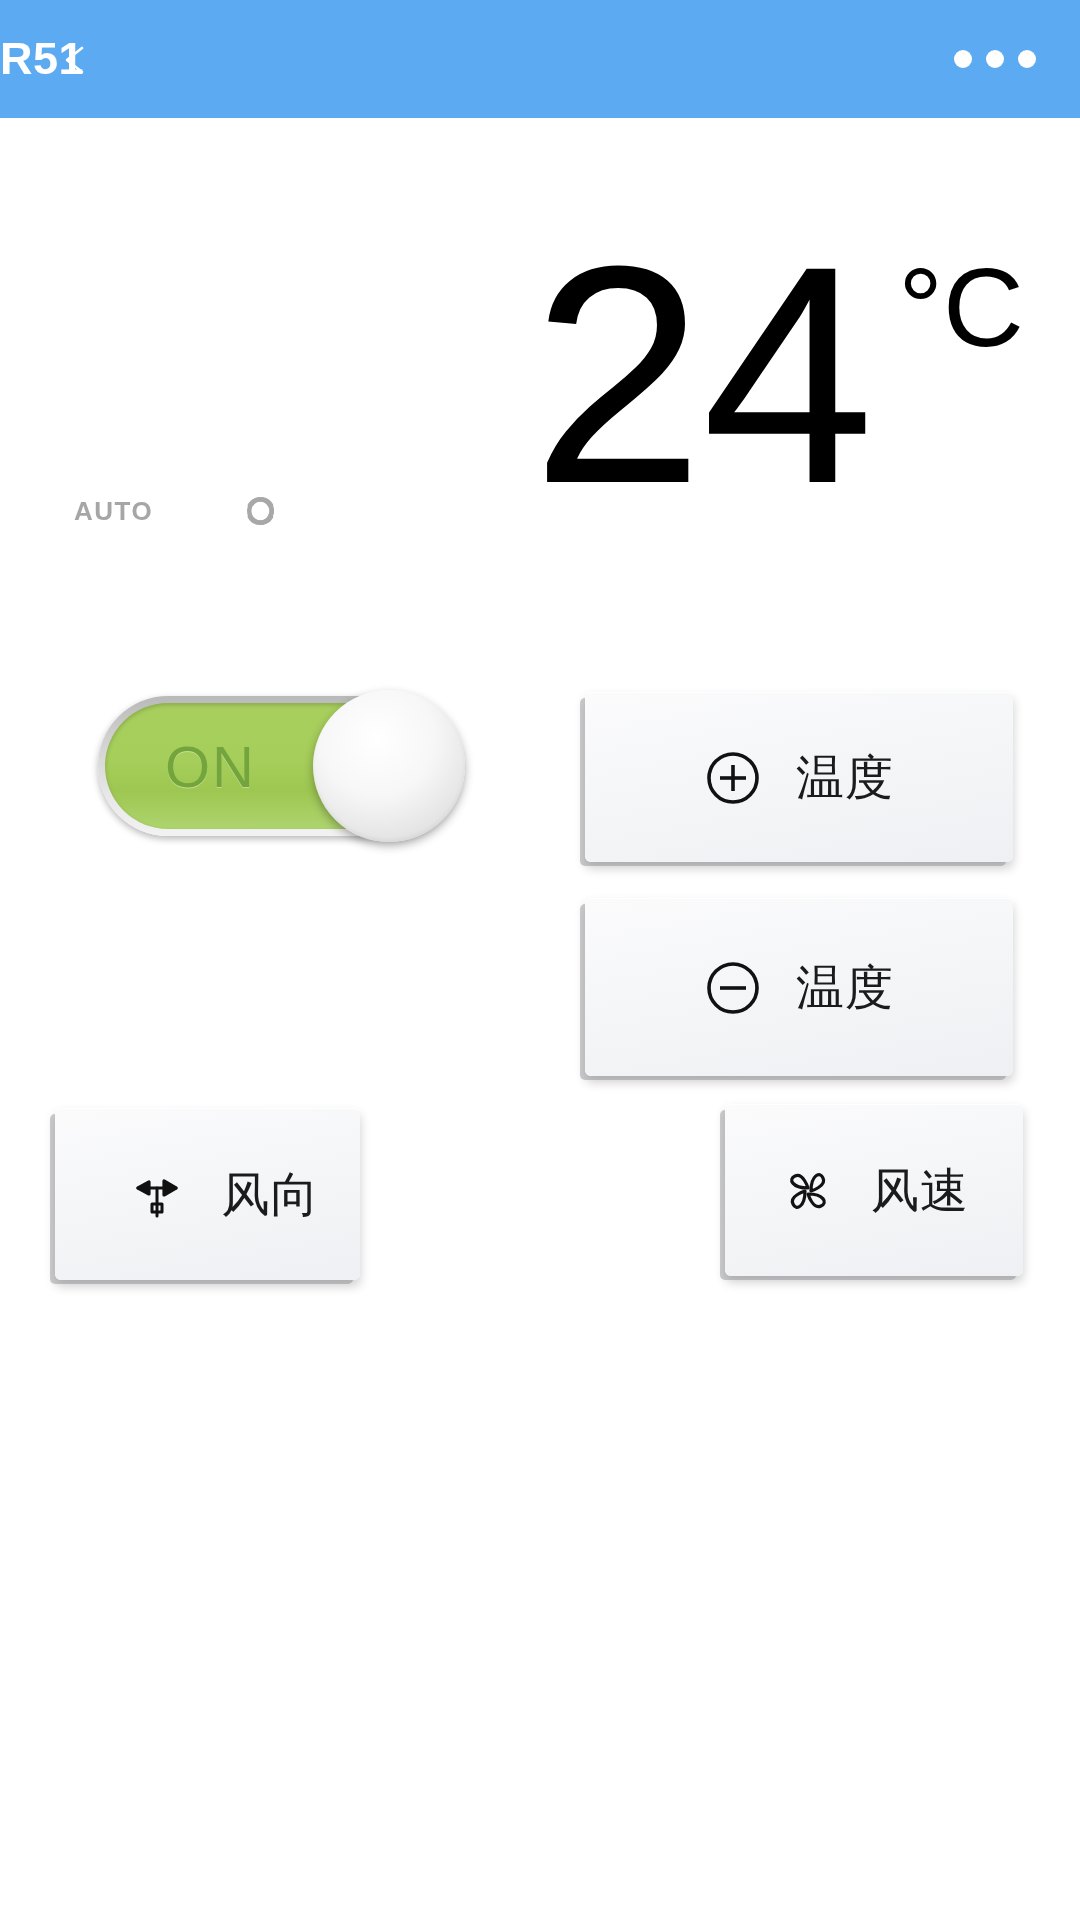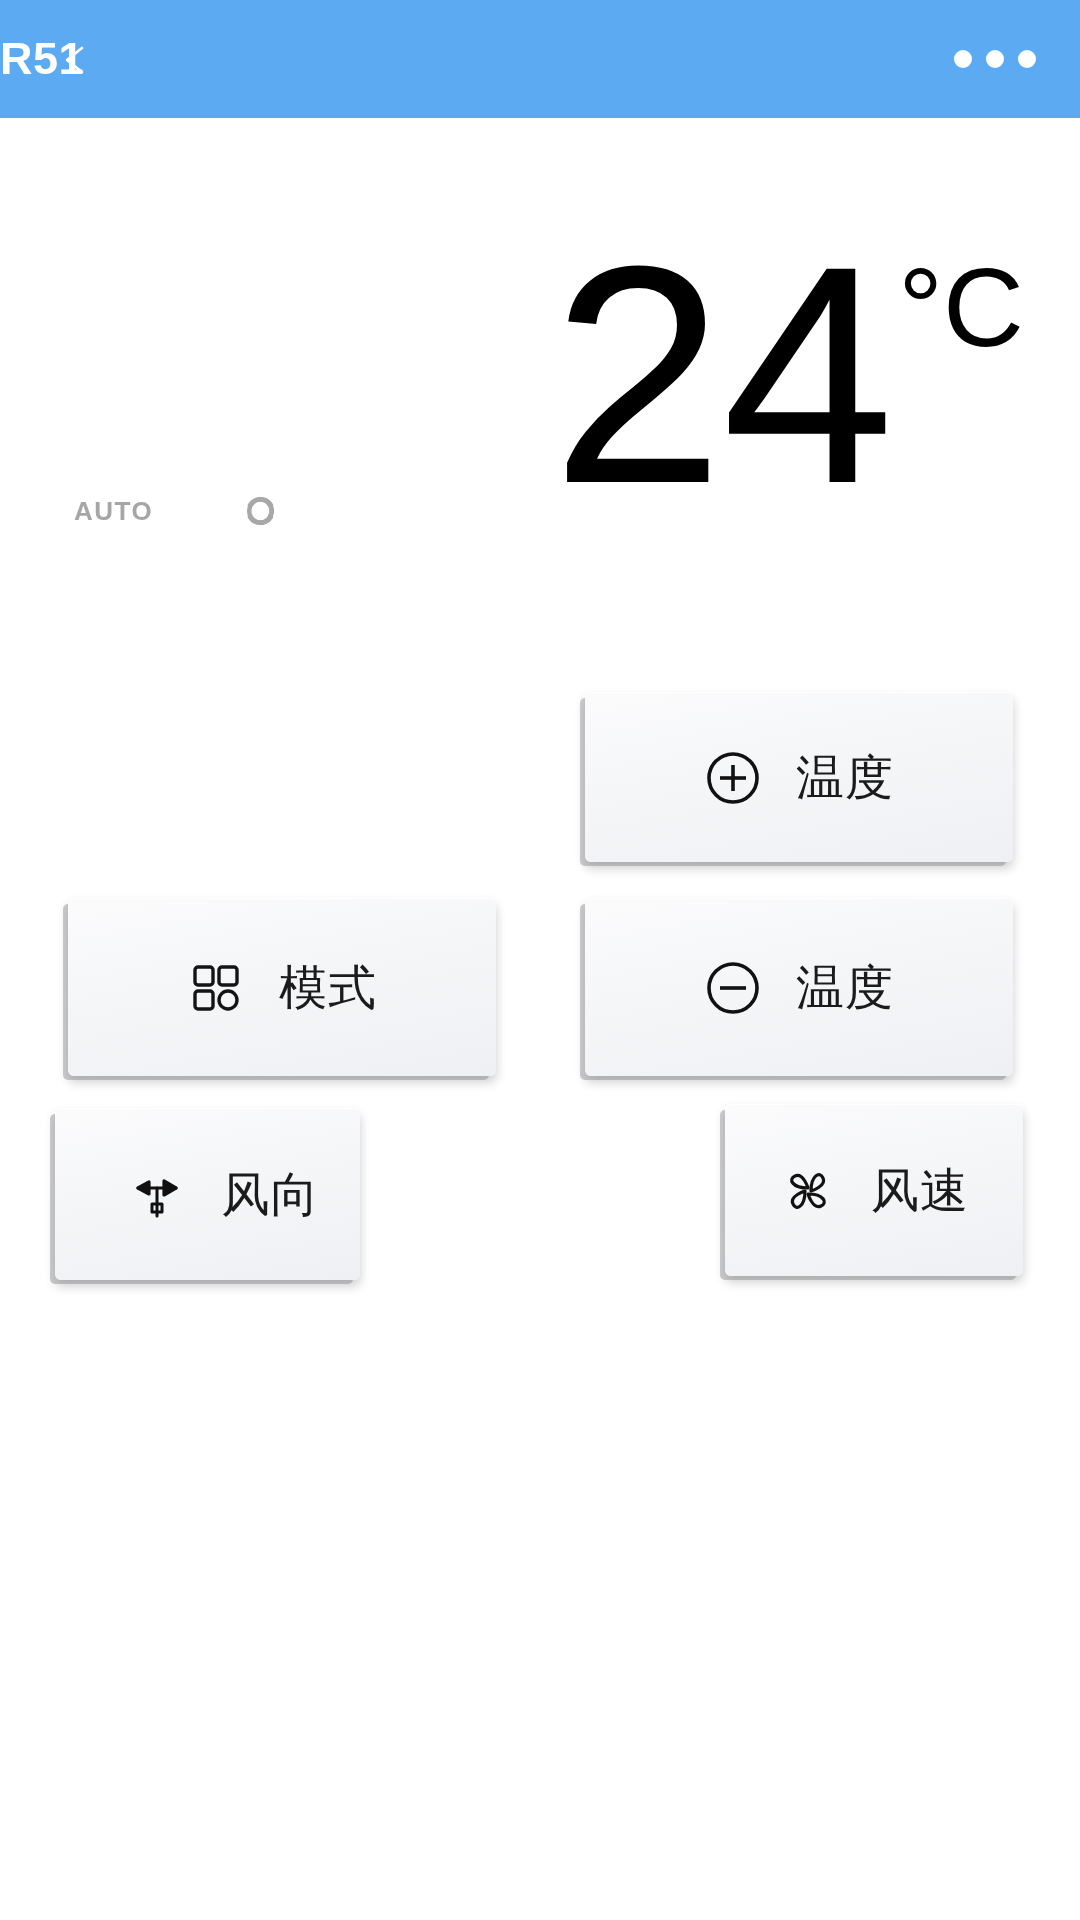--- a/index.html
+++ b/index.html
@@ -63,20 +63,21 @@
     background: #ffffff;
   }
 
   
   .temp-block {
     position: absolute;
     right: 56px;
     top: 248px;
     display: flex;
     align-items: flex-start;
+    gap: 20px;
   }
   .temp-value {
     font-size: 310px;
     line-height: 0.82;
     font-weight: 300;
     color: #000000;
     letter-spacing: -2px;
     font-family: "Liberation Sans", "DejaVu Sans", sans-serif;
   }
   .temp-unit {
@@ -235,45 +236,38 @@
     <g fill="none" stroke="#a8a8a8" stroke-width="4.6" stroke-linecap="round">
       <path d="M32 20 A12 12 0 1 1 21.6 38"></path>
       <path d="M43.3 38 A12 12 0 1 1 43.3 26"></path>
       <path d="M21.6 26 A12 12 0 1 1 32 44"></path>
     </g>
   </svg>
 </div>
 
 <div class="controls">
 
+  <div class="toggle">
+    <div class="toggle-track">
+      <span class="toggle-on-text">ON</span>
+      <span class="toggle-knob"></span>
+    </div>
+  </div>
 
   <div class="btn btn-temp-up">
     <div class="btn-inner">
       <svg class="btn-icon" viewBox="0 0 58 58">
         <circle cx="29" cy="29" r="24" fill="none" stroke="#111111" stroke-width="3.6"></circle>
         <line x1="29" y1="16" x2="29" y2="42" stroke="#111111" stroke-width="3.6" stroke-linecap="butt"></line>
         <line x1="16" y1="29" x2="42" y2="29" stroke="#111111" stroke-width="3.6" stroke-linecap="butt"></line>
       </svg>
       <span class="btn-label">温度</span>
     </div>
   </div>
 
-  <div class="btn btn-mode">
-    <div class="btn-inner">
-      <svg class="btn-icon" viewBox="0 0 58 58">
-        <g fill="none" stroke="#141414" stroke-width="3.4">
-          <rect x="8" y="8" width="18" height="18" rx="3"></rect>
-          <rect x="32" y="8" width="18" height="18" rx="3"></rect>
-          <rect x="8" y="32" width="18" height="18" rx="3"></rect>
-          <circle cx="41" cy="41" r="9"></circle>
-        </g>
-      </svg>
-      <span class="btn-label">模式</span>
-    </div>
-  </div>
 
   <div class="btn btn-temp-down">
     <div class="btn-inner">
       <svg class="btn-icon" viewBox="0 0 58 58">
         <circle cx="29" cy="29" r="24" fill="none" stroke="#111111" stroke-width="3.6"></circle>
         <line x1="16" y1="29" x2="42" y2="29" stroke="#111111" stroke-width="3.6" stroke-linecap="butt"></line>
       </svg>
       <span class="btn-label">温度</span>
     </div>
   </div>

